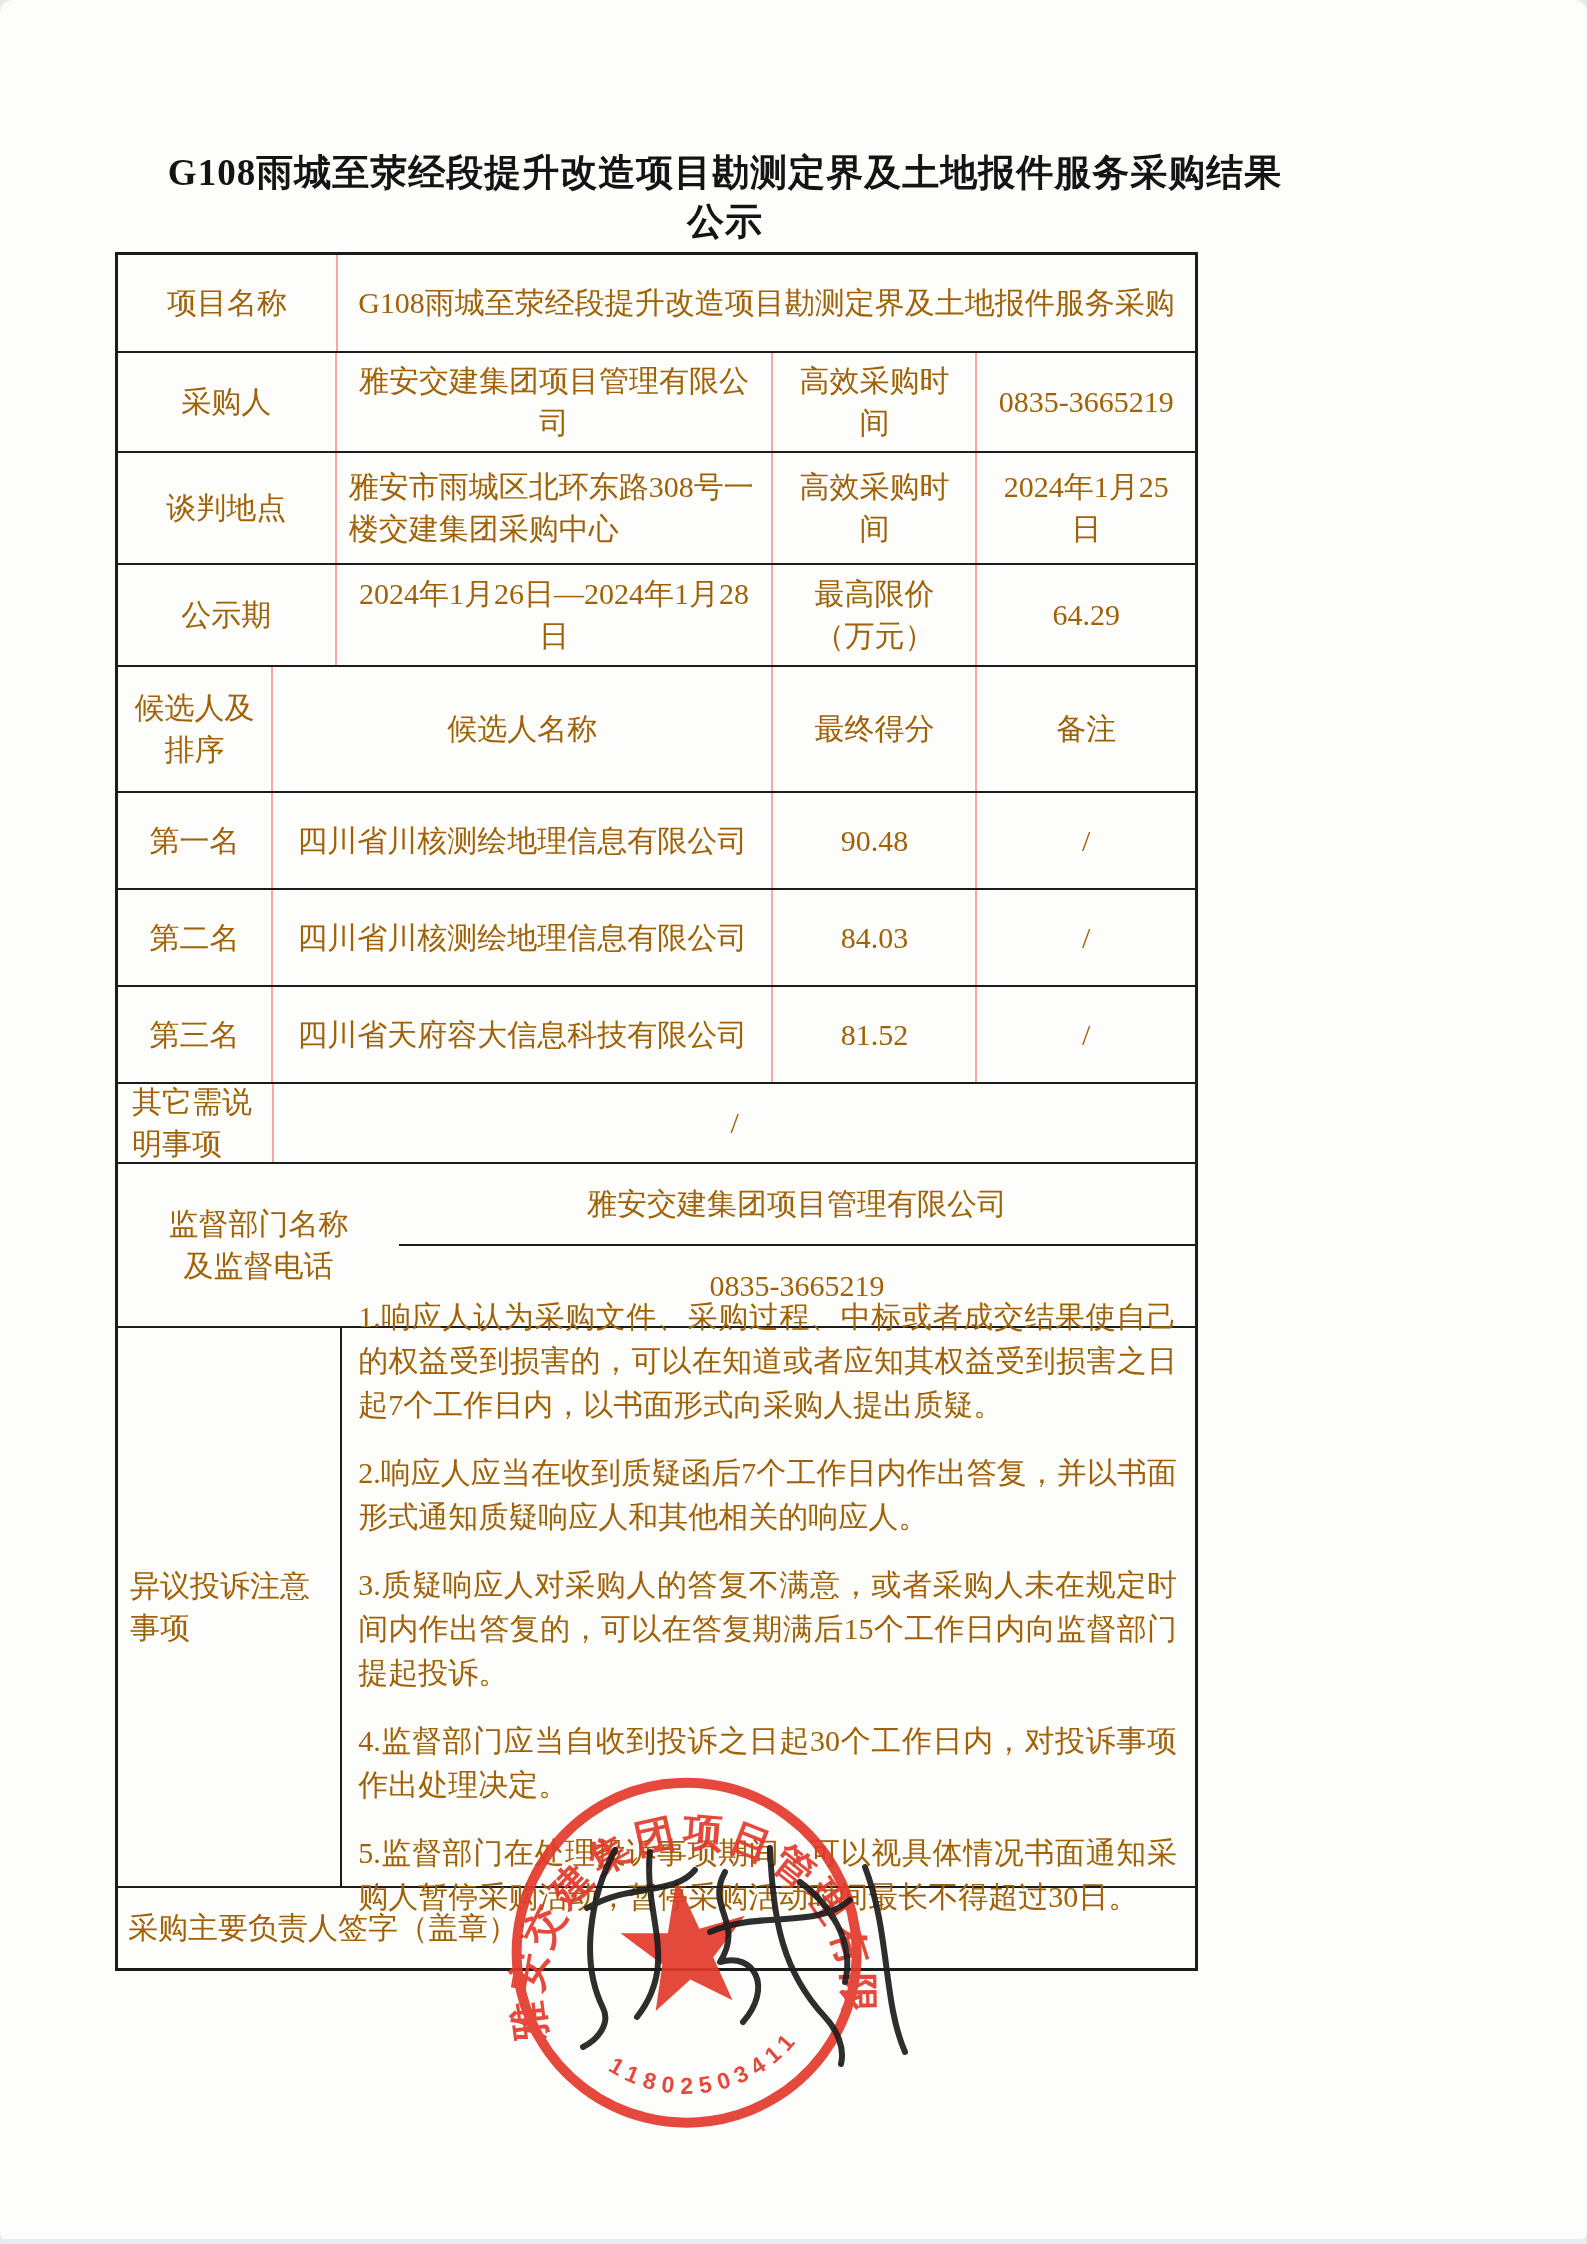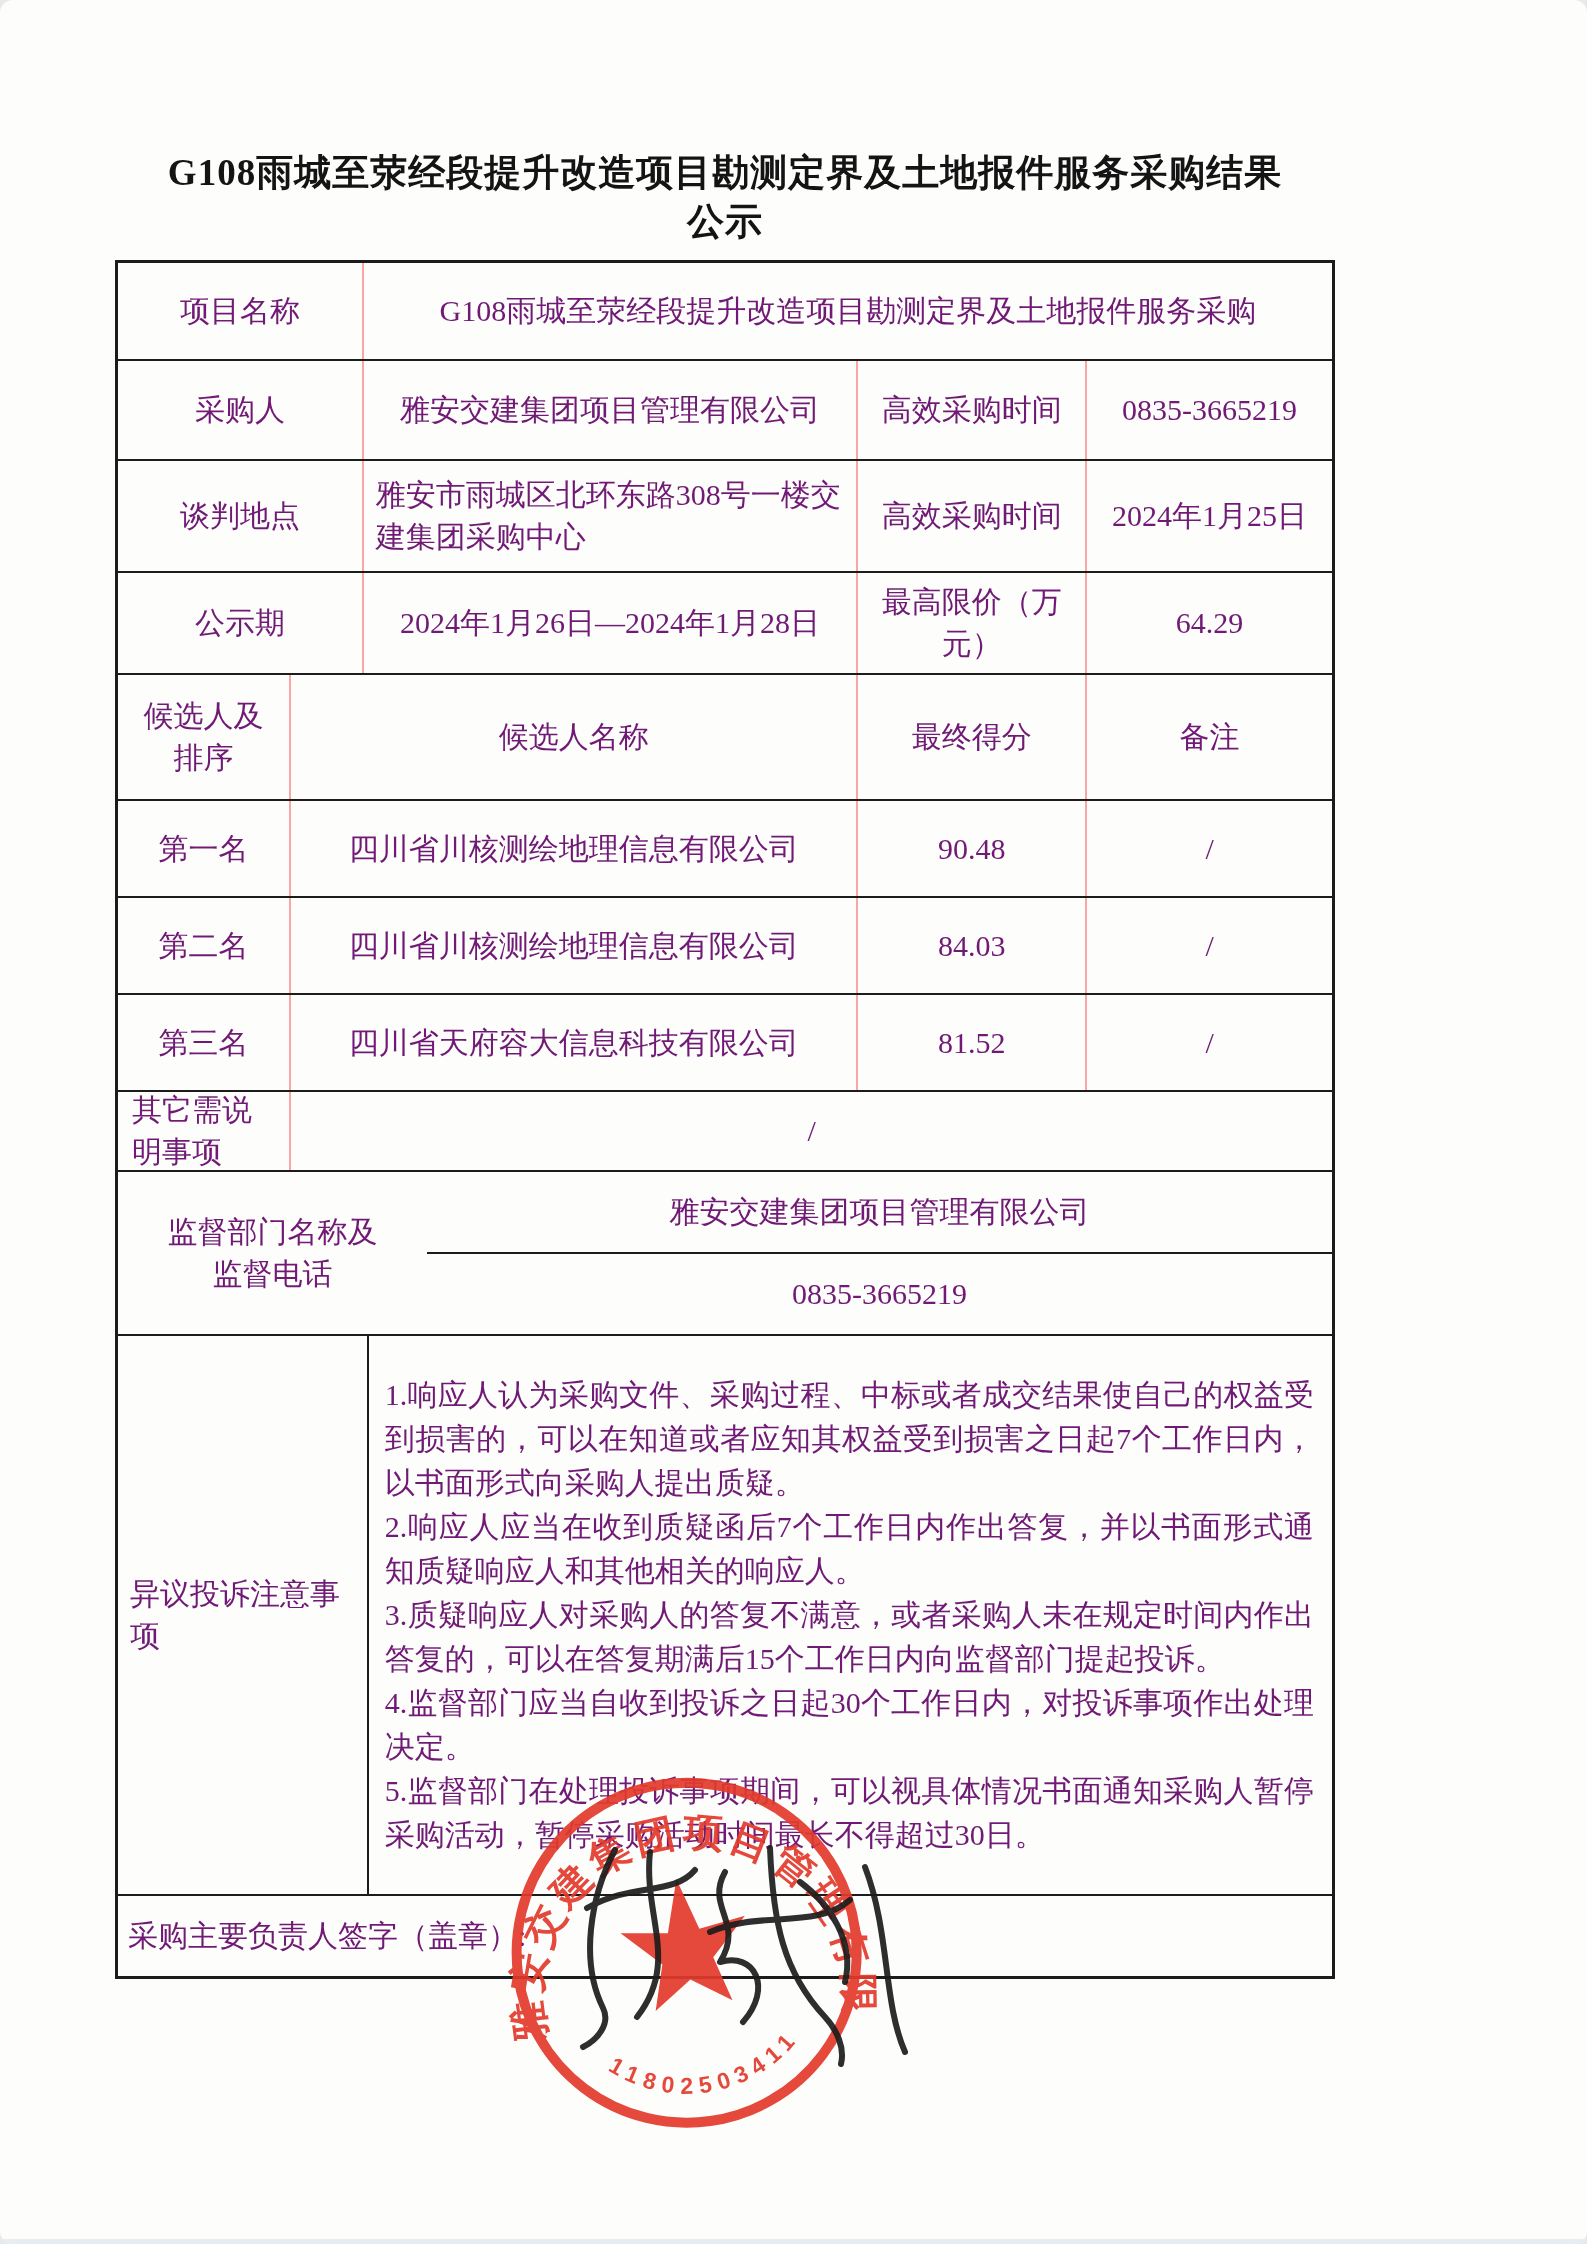--- a/index.html
+++ b/index.html
@@ -11,23 +11,23 @@
     font-family:"Liberation Serif","DejaVu Serif",serif;
     color:#1b1b1b;
     border-radius:13px;
   }
   .doc-title{
     position:absolute;left:115px;top:148px;width:1220px;
     text-align:center;font-size:37px;font-weight:bold;line-height:49px;
     letter-spacing:1px;color:#141414;
   }
   .doc-table{
-    position:absolute;left:115px;top:260px;width:1220px;
+    position:absolute;left:115px;top:252px;width:1083px;
     border:3px solid #1c1c1c;box-sizing:border-box;
-    font-size:30px;color:#701a75;
+    font-size:30px;color:#a16207;
   }
   .t-row{display:flex;border-top:2px solid #1c1c1c;box-sizing:border-box;}
   .t-row.first{border-top:none;}
   .cell{
     display:flex;align-items:center;justify-content:center;
     box-sizing:border-box;border-left:2px solid #fca5a5;
     padding:6px 12px;text-align:center;line-height:42px;
   }
   .cell.nl{border-left:none;}
   .cell.left{justify-content:flex-start;text-align:left;}
@@ -133,21 +133,21 @@
     <div class="t-row h-d">
       <div class="cell nl d1">监督部门名称及监督电话</div>
       <div class="dright">
         <div class="d-sub">雅安交建集团项目管理有限公司</div>
         <div class="d-sub">0835-3665219</div>
       </div>
     </div>
 
     <div class="t-row h-e">
       <div class="cell nl e1 left">异议投诉注意事项</div>
-      <div class="e2" style="border-left:2px solid #1c1c1c;box-sizing:border-box;">
+      <div class="e2" style="border-left:2px solid #1c1c1c;box-sizing:border-box;gap:24px;">
         <div class="obj-line">1.响应人认为采购文件、采购过程、中标或者成交结果使自己的权益受到损害的，可以在知道或者应知其权益受到损害之日起7个工作日内，以书面形式向采购人提出质疑。</div>
         <div class="obj-line">2.响应人应当在收到质疑函后7个工作日内作出答复，并以书面形式通知质疑响应人和其他相关的响应人。</div>
         <div class="obj-line">3.质疑响应人对采购人的答复不满意，或者采购人未在规定时间内作出答复的，可以在答复期满后15个工作日内向监督部门提起投诉。</div>
         <div class="obj-line">4.监督部门应当自收到投诉之日起30个工作日内，对投诉事项作出处理决定。</div>
         <div class="obj-line">5.监督部门在处理投诉事项期间，可以视具体情况书面通知采购人暂停采购活动，暂停采购活动时间最长不得超过30日。</div>
       </div>
     </div>
 
     <div class="t-row h-f">
       <div class="sig-cell">采购主要负责人签字（盖章）:</div>

